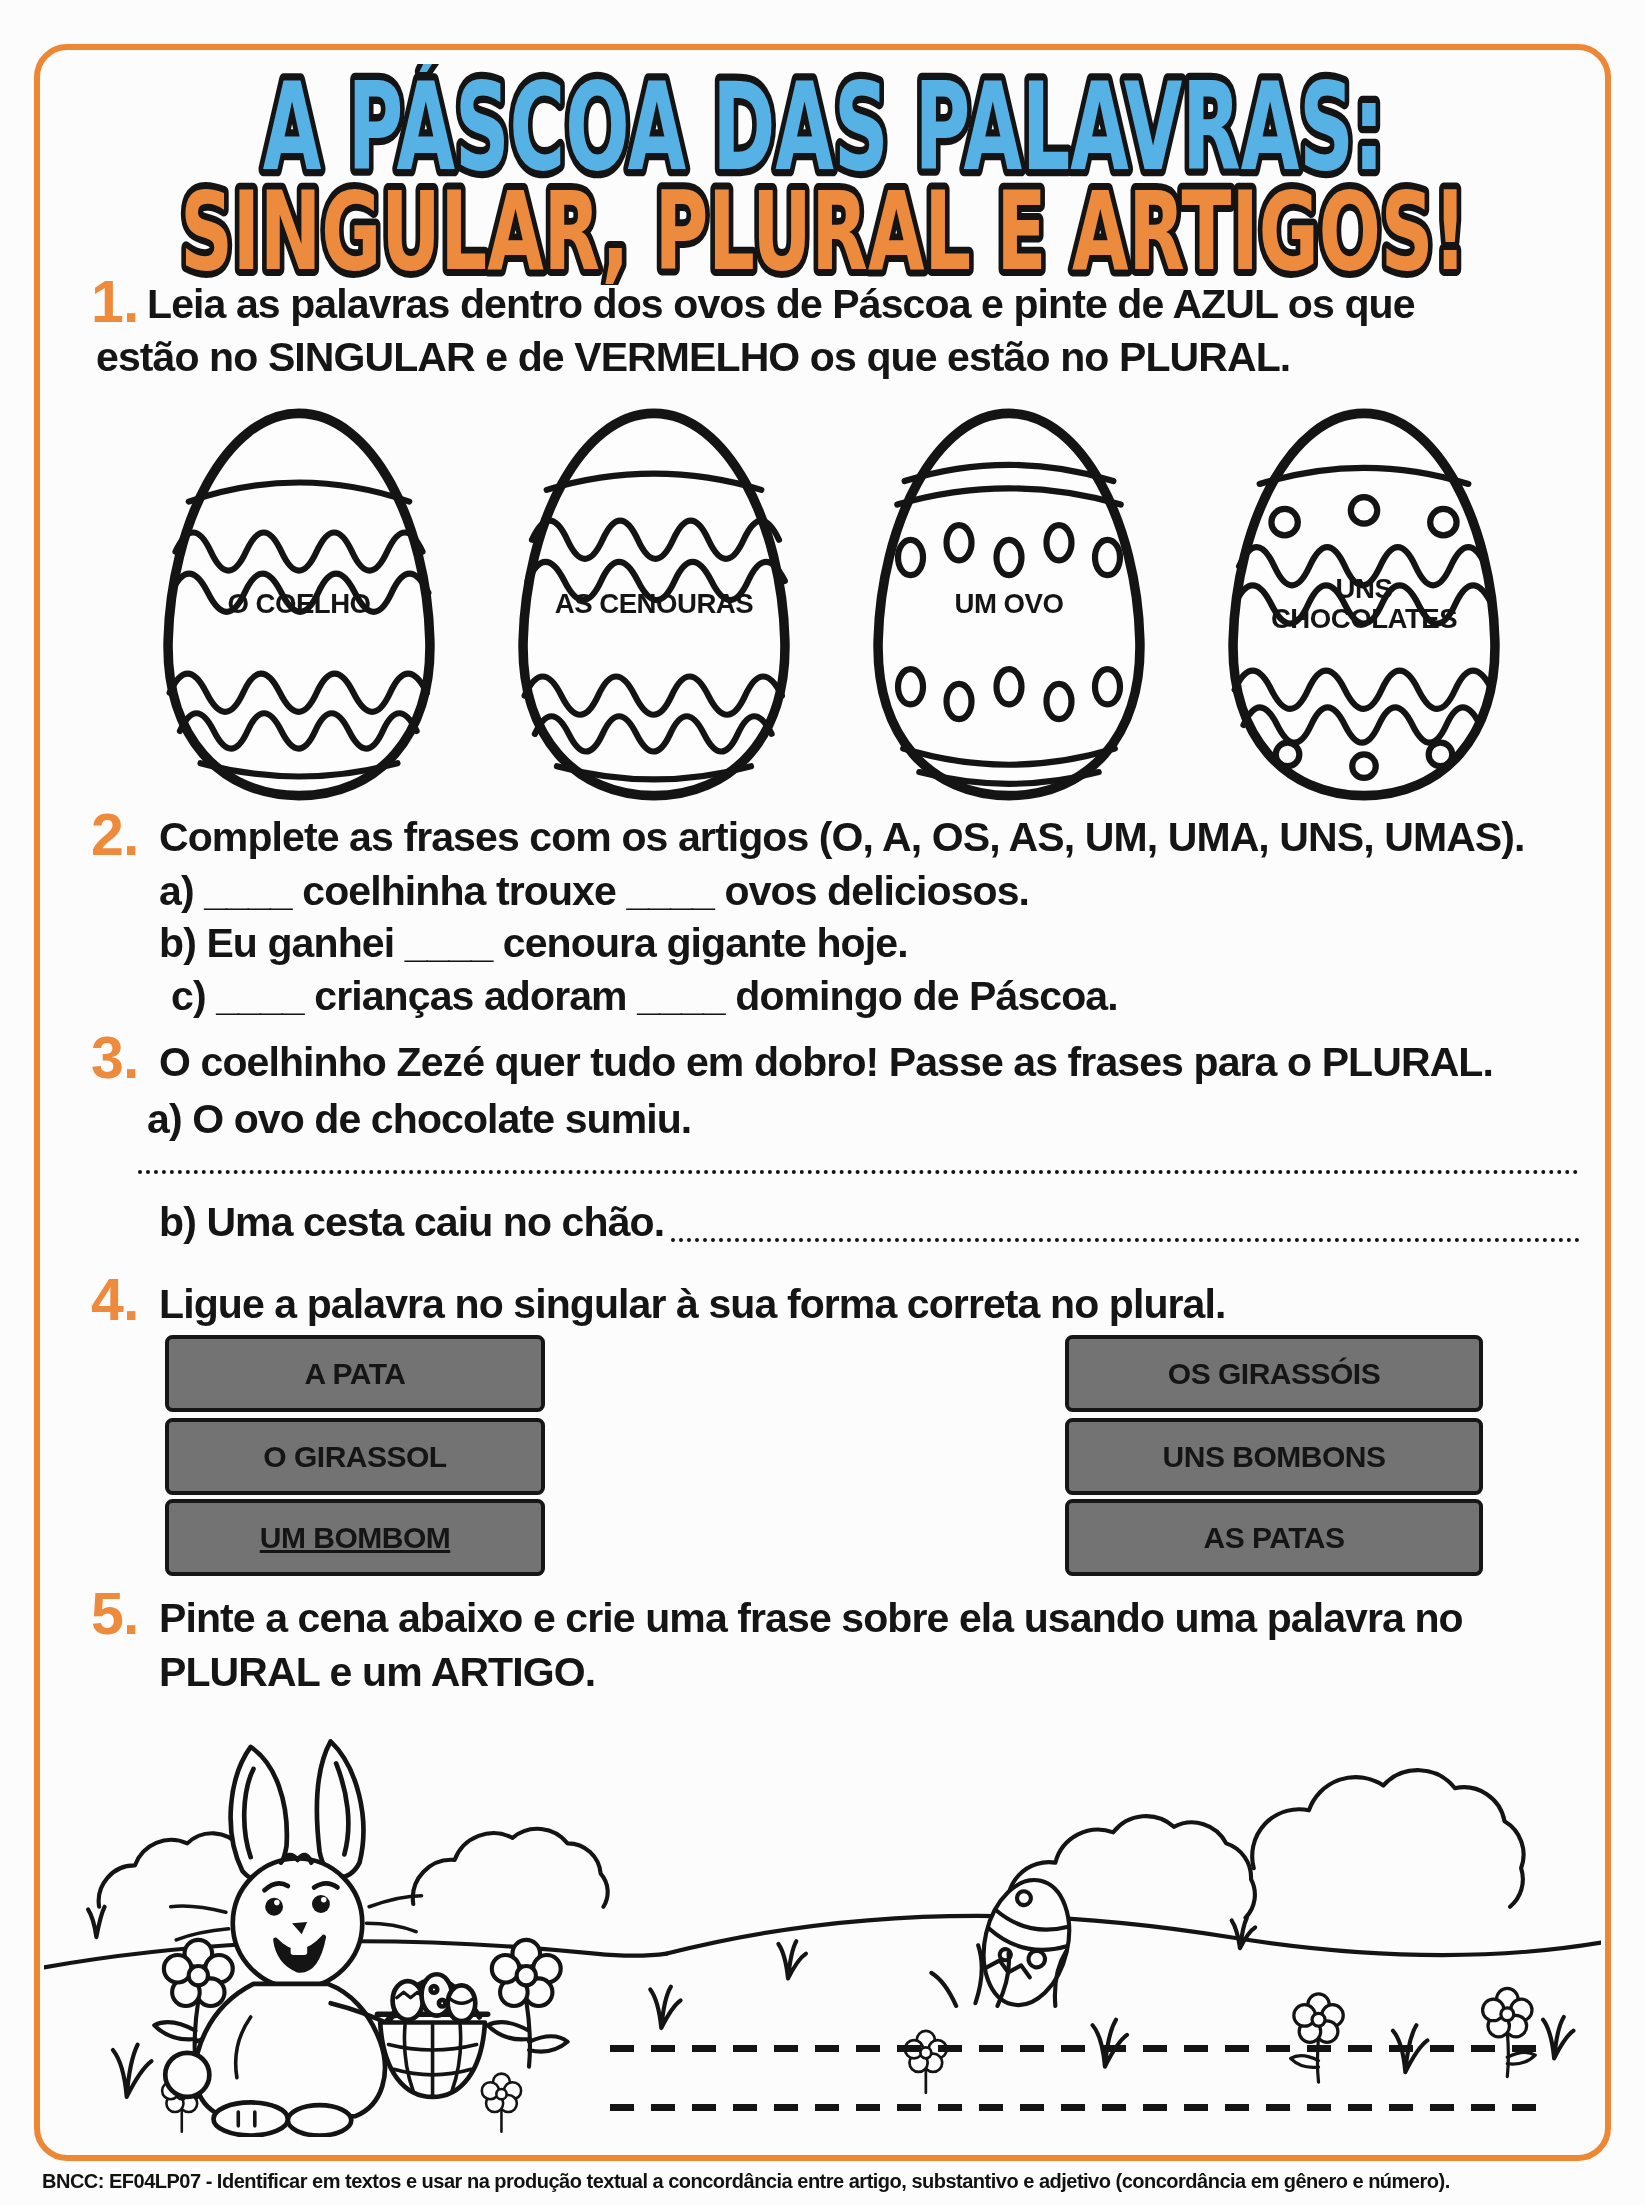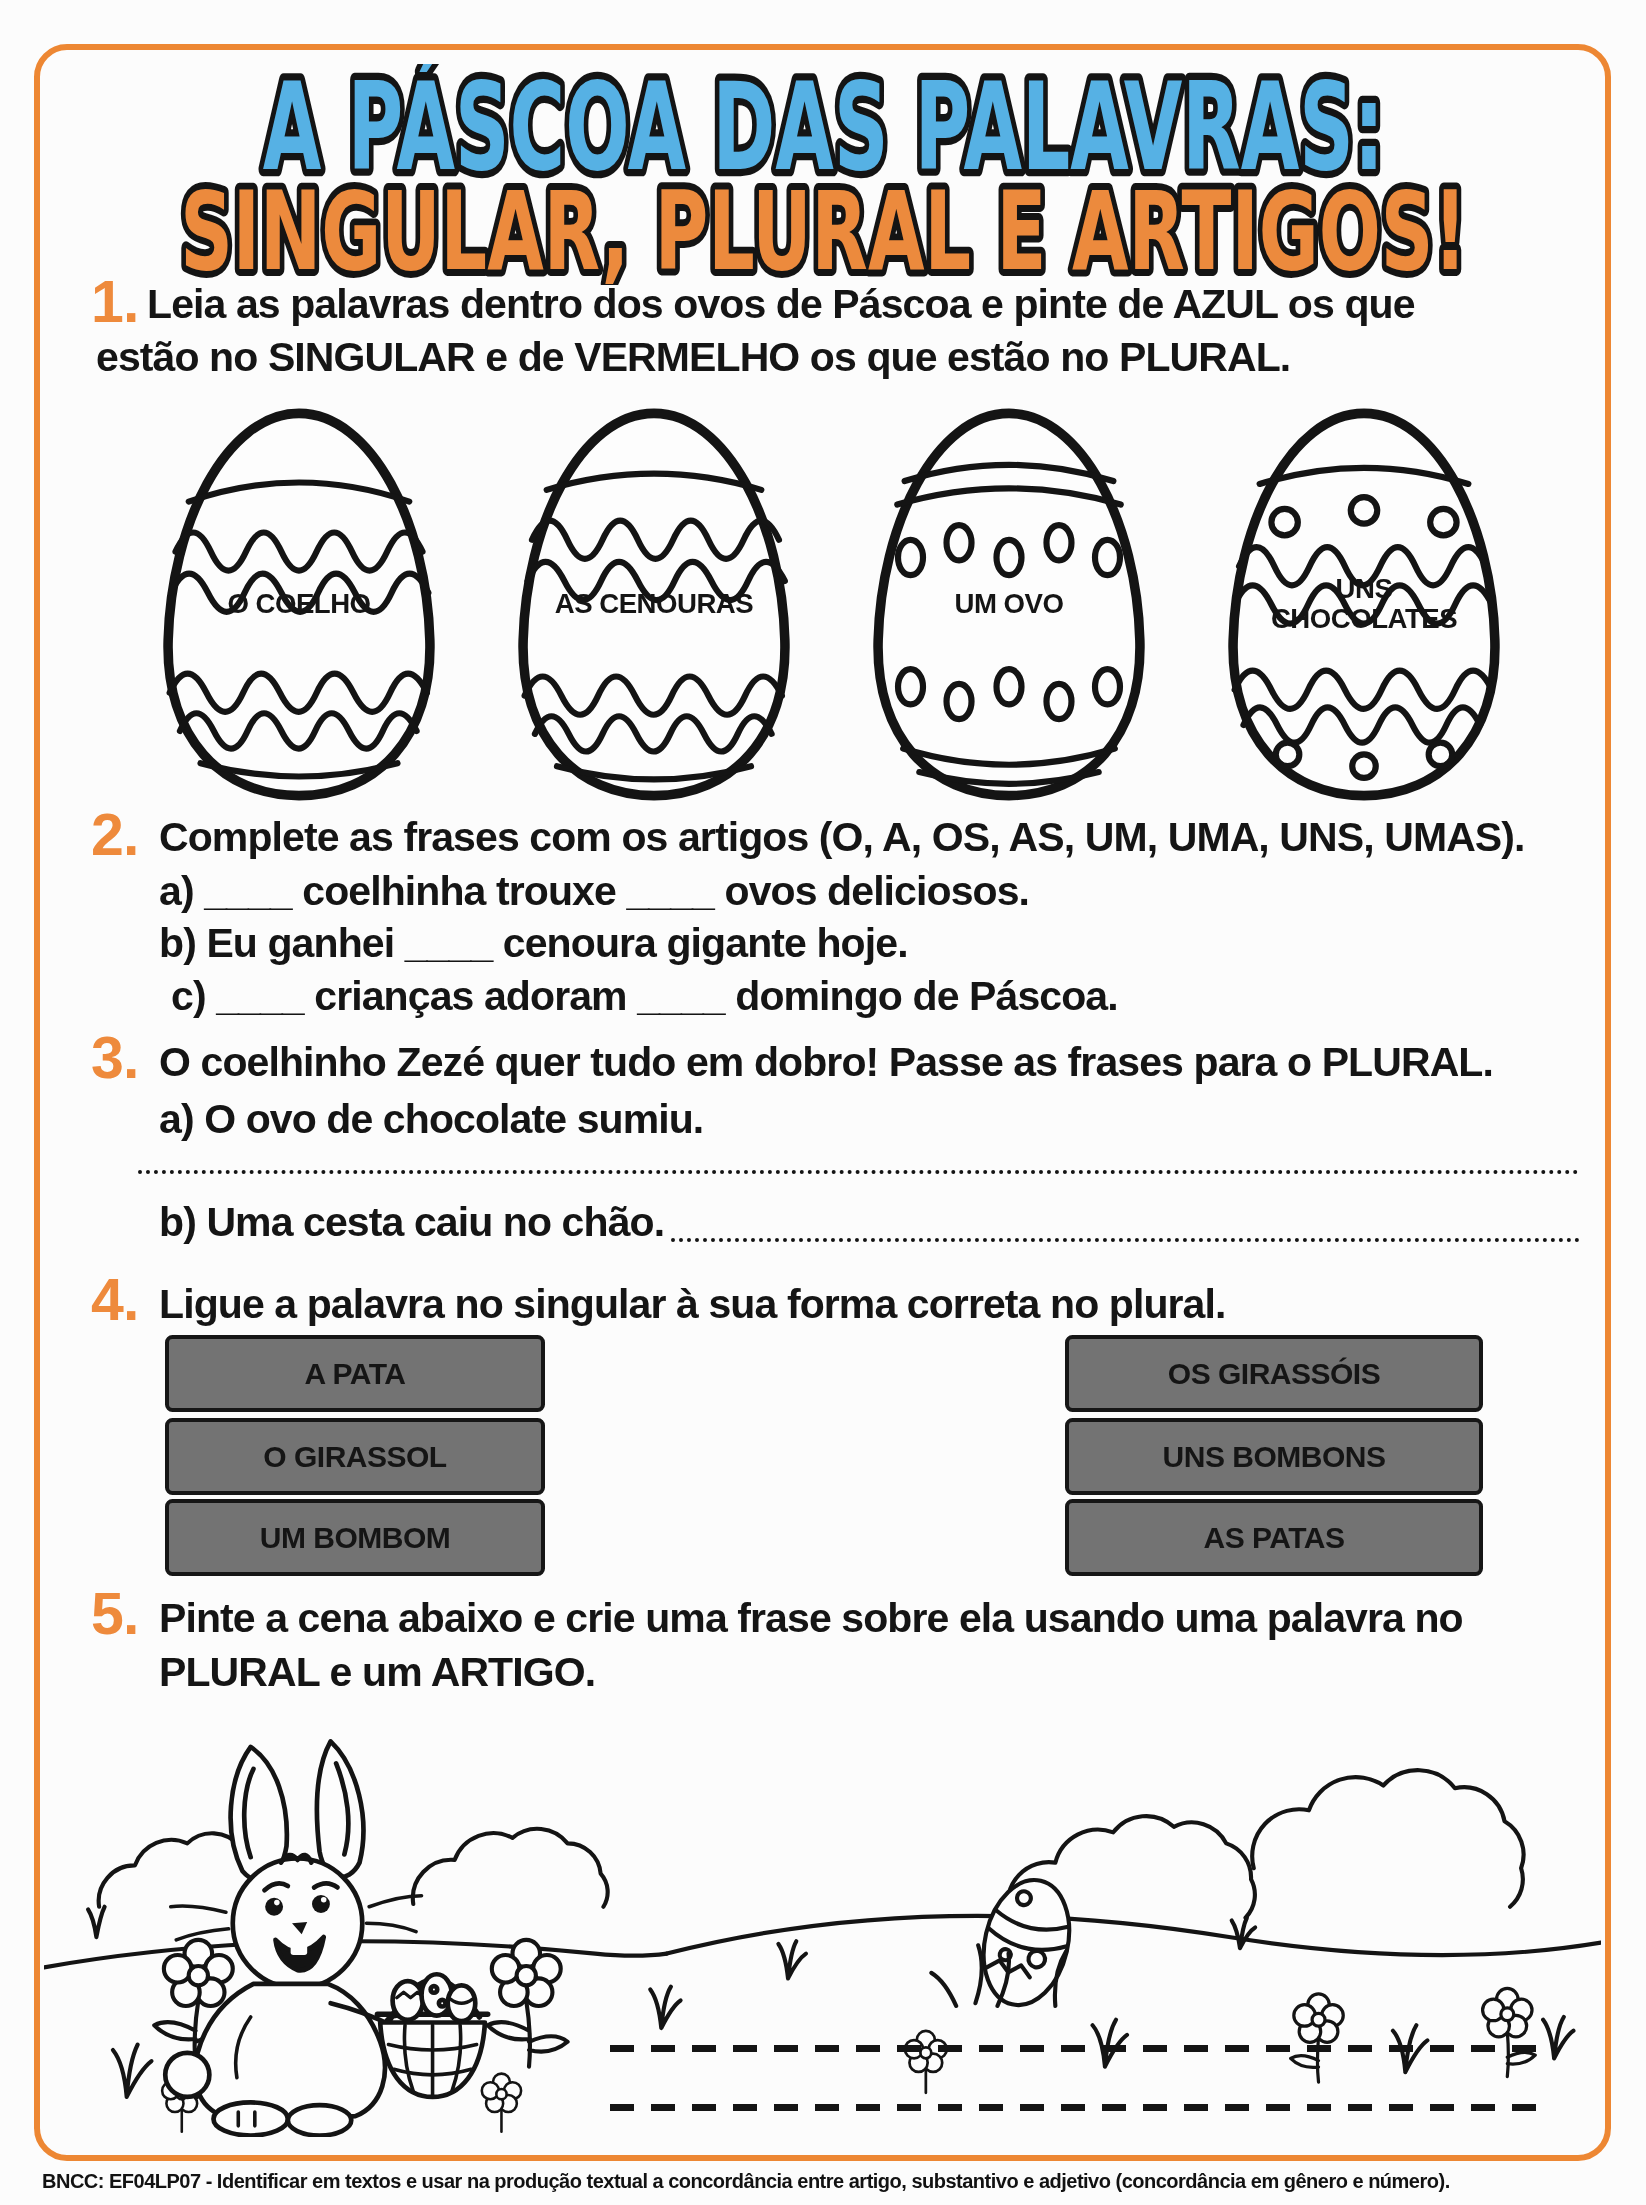--- a/index.html
+++ b/index.html
@@ -152,37 +152,37 @@
 </div>
 
 <div class="abs num" style="left:91px;top:806px;">2.</div>
 <div class="abs btxt" style="left:159px;top:811px;">Complete as frases com os artigos (O, A, OS, AS, UM, UMA, UNS, UMAS).</div>
 <div class="abs btxt" style="left:159px;top:865px;">a) ____ coelhinha trouxe ____ ovos deliciosos.</div>
 <div class="abs btxt" style="left:159px;top:917px;">b) Eu ganhei ____ cenoura gigante hoje.</div>
 <div class="abs btxt" style="left:159px;top:970px;margin-left:12px;">c) ____ crianças adoram ____ domingo de Páscoa.</div>
 
 <div class="abs num" style="left:91px;top:1029px;">3.</div>
 <div class="abs btxt" style="left:159px;top:1036px;">O coelhinho Zezé quer tudo em dobro! Passe as frases para o PLURAL.</div>
-<div class="abs btxt" style="left:159px;top:1093px;">a) O ovo de chocolate sumiu.</div>
+<div class="abs btxt" style="left:147px;top:1093px;">a) O ovo de chocolate sumiu.</div>
 <div class="abs dotleader" style="left:138px;top:1170px;width:1441px;"></div>
 <div class="abs itemrow" style="left:159px;top:1196px;">
   <span class="btxt">b) Uma cesta caiu no chão.</span>
   <span class="dotfill"></span>
 </div>
 
 <div class="abs num" style="left:91px;top:1271px;">4.</div>
 <div class="abs btxt" style="left:159px;top:1278px;">Ligue a palavra no singular à sua forma correta no plural.</div>
 
 <div class="abs matchbox" style="left:165px;top:1335px;width:372px;">
     <span>A PATA</span>
   </div>
 <div class="abs matchbox" style="left:165px;top:1418px;width:372px;">
     <span>O GIRASSOL</span>
   </div>
-<div class="abs matchbox" style="left:165px;top:1499px;width:372px;">
+<div class="abs matchbox" style="left:165px;top:1499px;width:372px;text-decoration:underline;">
     <span>UM BOMBOM</span>
   </div>
 
 <div class="abs matchbox" style="left:1065px;top:1335px;width:410px;">
     <span>OS GIRASSÓIS</span>
   </div>
 <div class="abs matchbox" style="left:1065px;top:1418px;width:410px;">
     <span>UNS BOMBONS</span>
   </div>
 <div class="abs matchbox" style="left:1065px;top:1499px;width:410px;">

